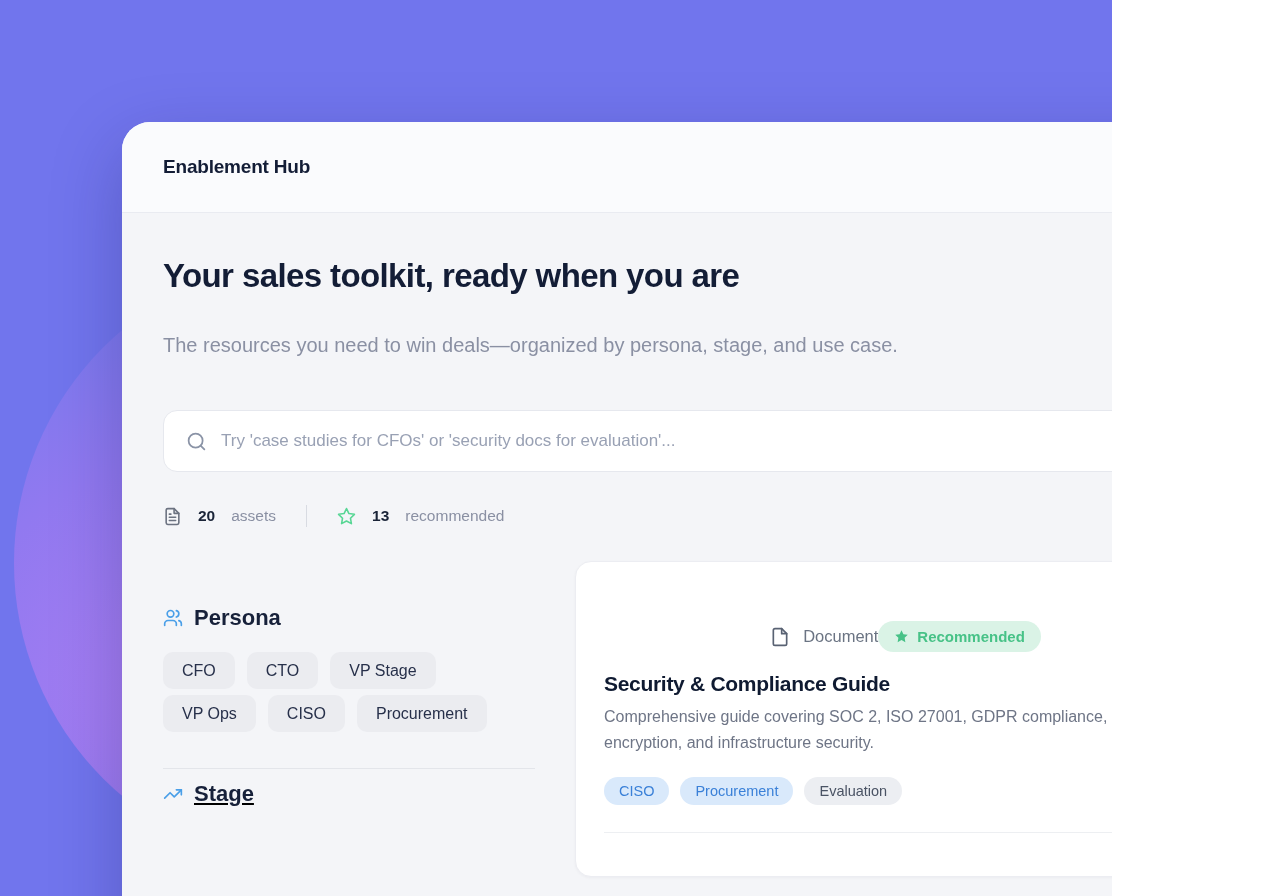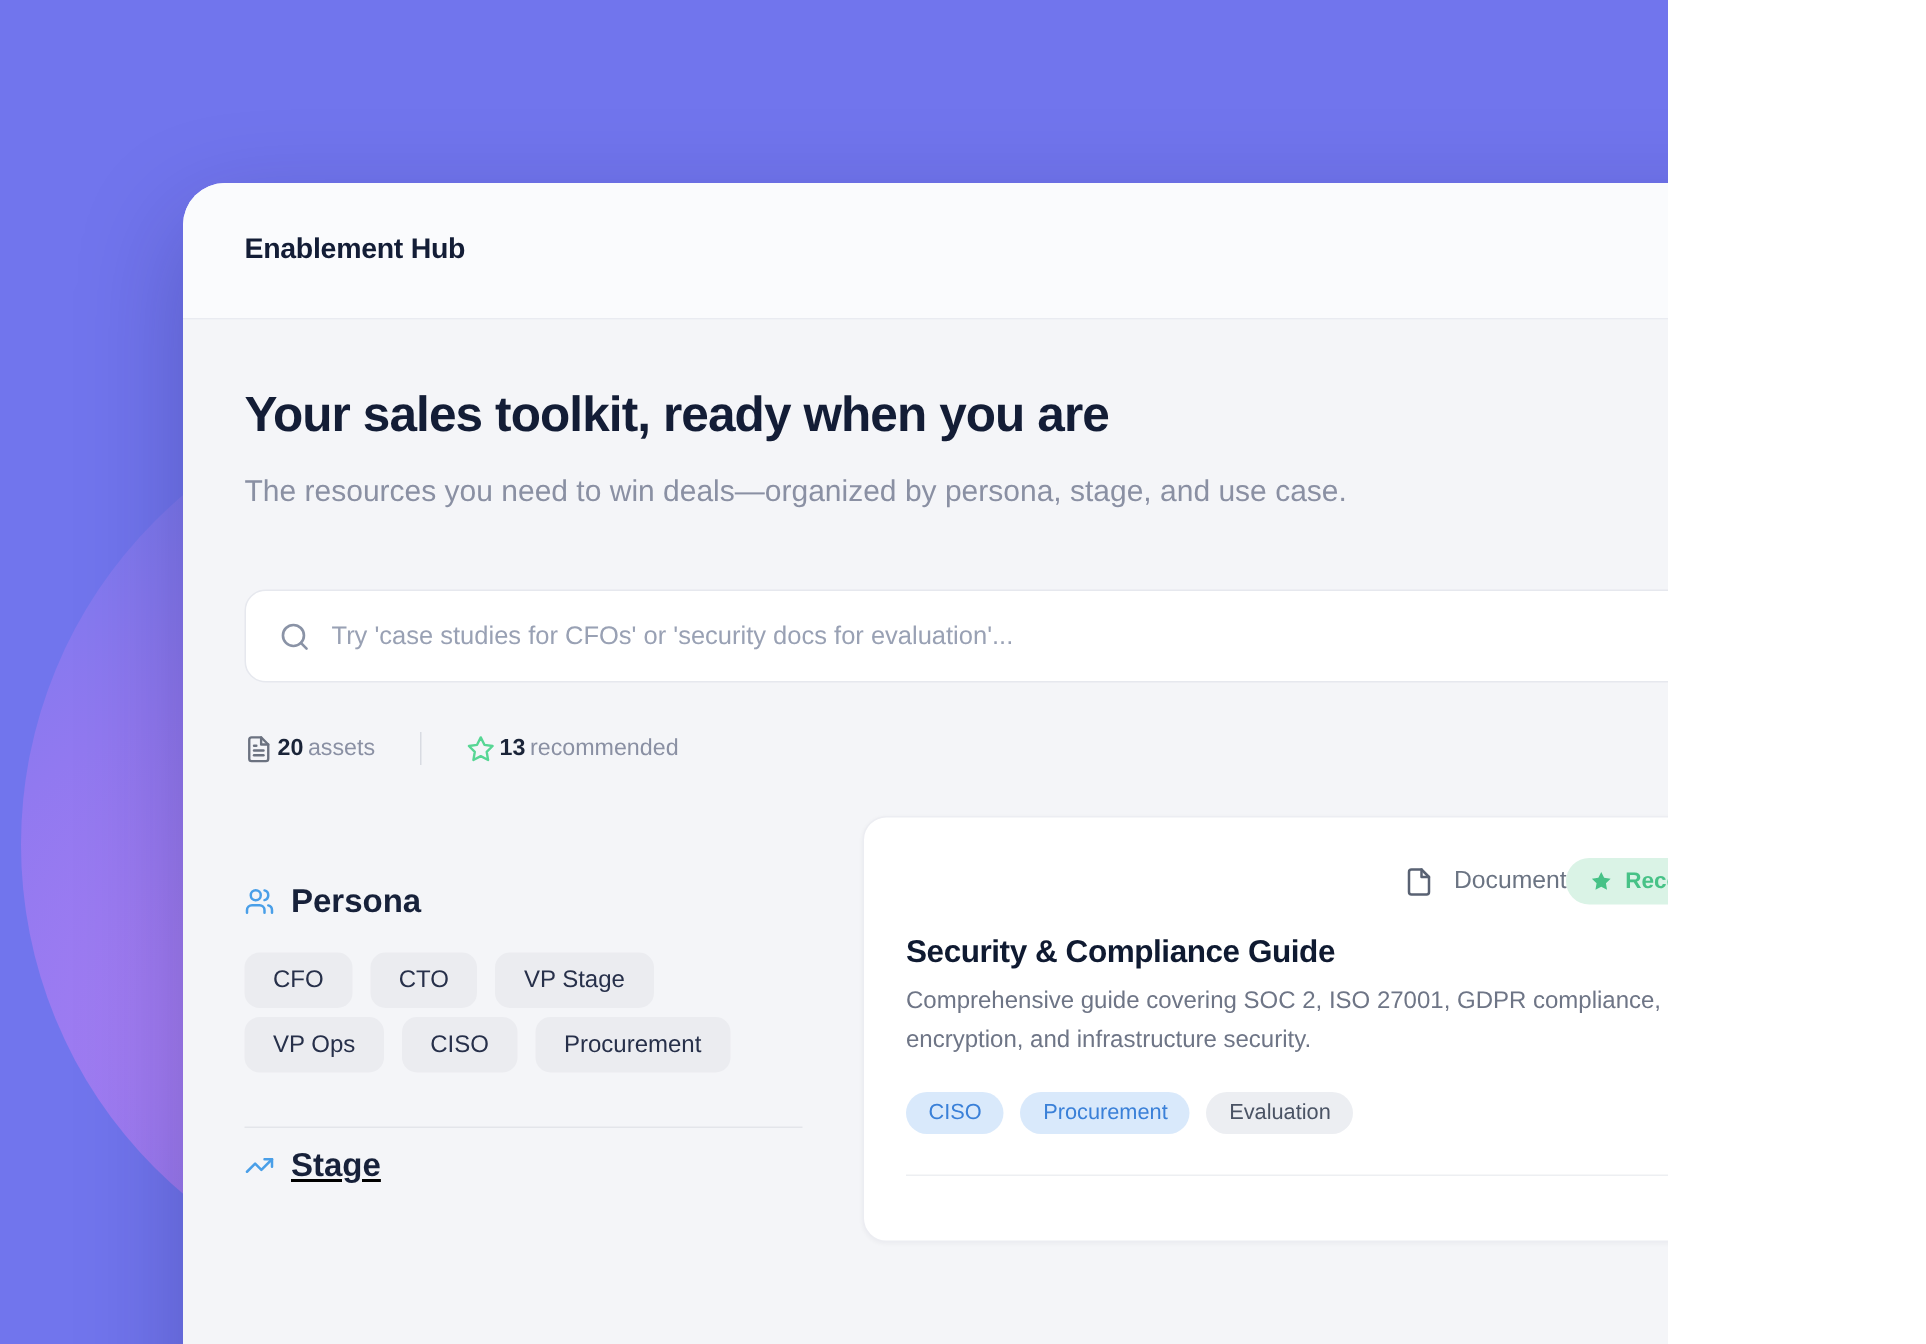--- a/index.html
+++ b/index.html
@@ -52,21 +52,21 @@
   }
   .panel-body { padding: 44px 0 0 41px; }
 
   .hero-title {
     font-size: 33px;
     font-weight: 800;
     letter-spacing: -0.6px;
     color: #131d36;
   }
   .hero-subtitle {
-    margin-top: 16px;
+    margin-top: 33px;
     font-size: 20px;
     line-height: 34px;
     color: #8a90a3;
     max-width: 755px;
   }
 
   
   .search-bar {
     margin-top: 48px;
     width: 1150px;
@@ -93,21 +93,21 @@
 
   
   .stats-row {
     margin-top: 33px;
     display: flex;
     align-items: center;
   }
   .stat {
     display: flex;
     align-items: center;
-    gap: 3px;
+    gap: 16px;
     font-size: 15.5px;
     color: #8a90a3;
   }
   .stat .count { color: #1a2438; font-weight: bold; }
   .stat-icon-gray { color: #6b7280; }
   .stat-icon-green { color: #57d694; }
   .stats-divider {
     width: 1px;
     height: 22px;
     background: #d8dbe2;
@@ -201,21 +201,22 @@
     background: #ffffff;
     border: 1px solid #ecedf2;
     border-radius: 16px;
     padding: 27px 28px 26px 28px;
     box-shadow: 0 1px 3px rgba(16,24,40,0.04);
     cursor: pointer;
   }
   .card-top {
     display: flex;
     align-items: center;
-    justify-content: flex-end;
+    justify-content: center;
+    margin-top: 32px;
   }
   .card-type {
     display: flex;
     align-items: center;
     gap: 13px;
     font-size: 16.5px;
     color: #6b7483;
   }
   .card-type svg { color: #596273; }
   .rec-badge {

